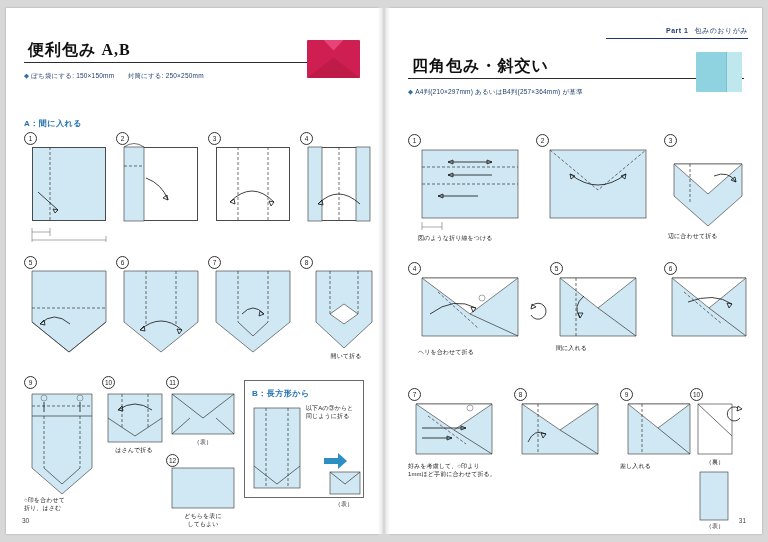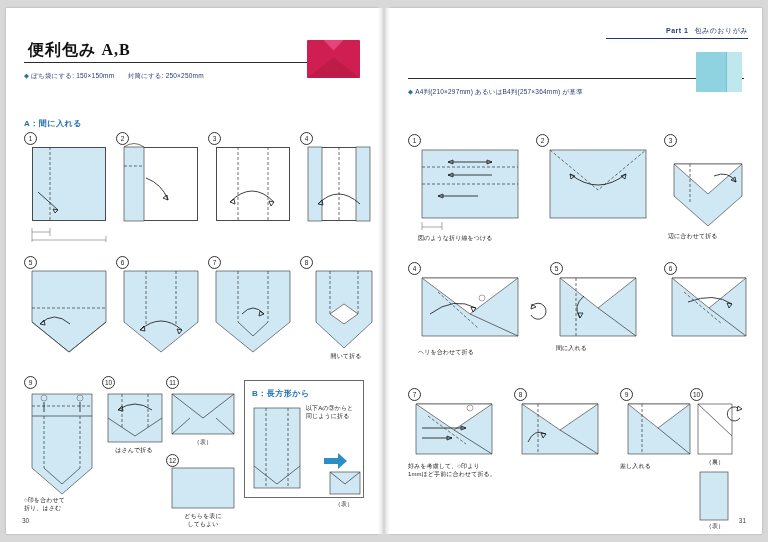--- a/index.html
+++ b/index.html
@@ -254,20 +254,21 @@
     <div class="folio l">30</div>
   </div>
 
   <div class="page right">
 
     <div class="chapter-tag">
       <span class="part">Part 1</span><span>包みのおりがみ</span>
     </div>
     <div class="hdr-rule" style="left:216px;top:30px;width:142px;"></div>
 
+    <h1 class="title" style="left:18px;top:44px;">四角包み・斜交い</h1>
     <div class="title-rule" style="left:18px;top:70px;width:336px;"></div>
 
     <div class="subnote" style="left:18px;top:80px;">
       <span class="dot">◆</span><span>A4判(210×297mm) あるいはB4判(257×364mm) が基準</span>
     </div>
 
     <div class="swatch" style="left:306px;top:44px;width:46px;height:40px;">
       <div class="env env-blue"></div>
     </div>
 

